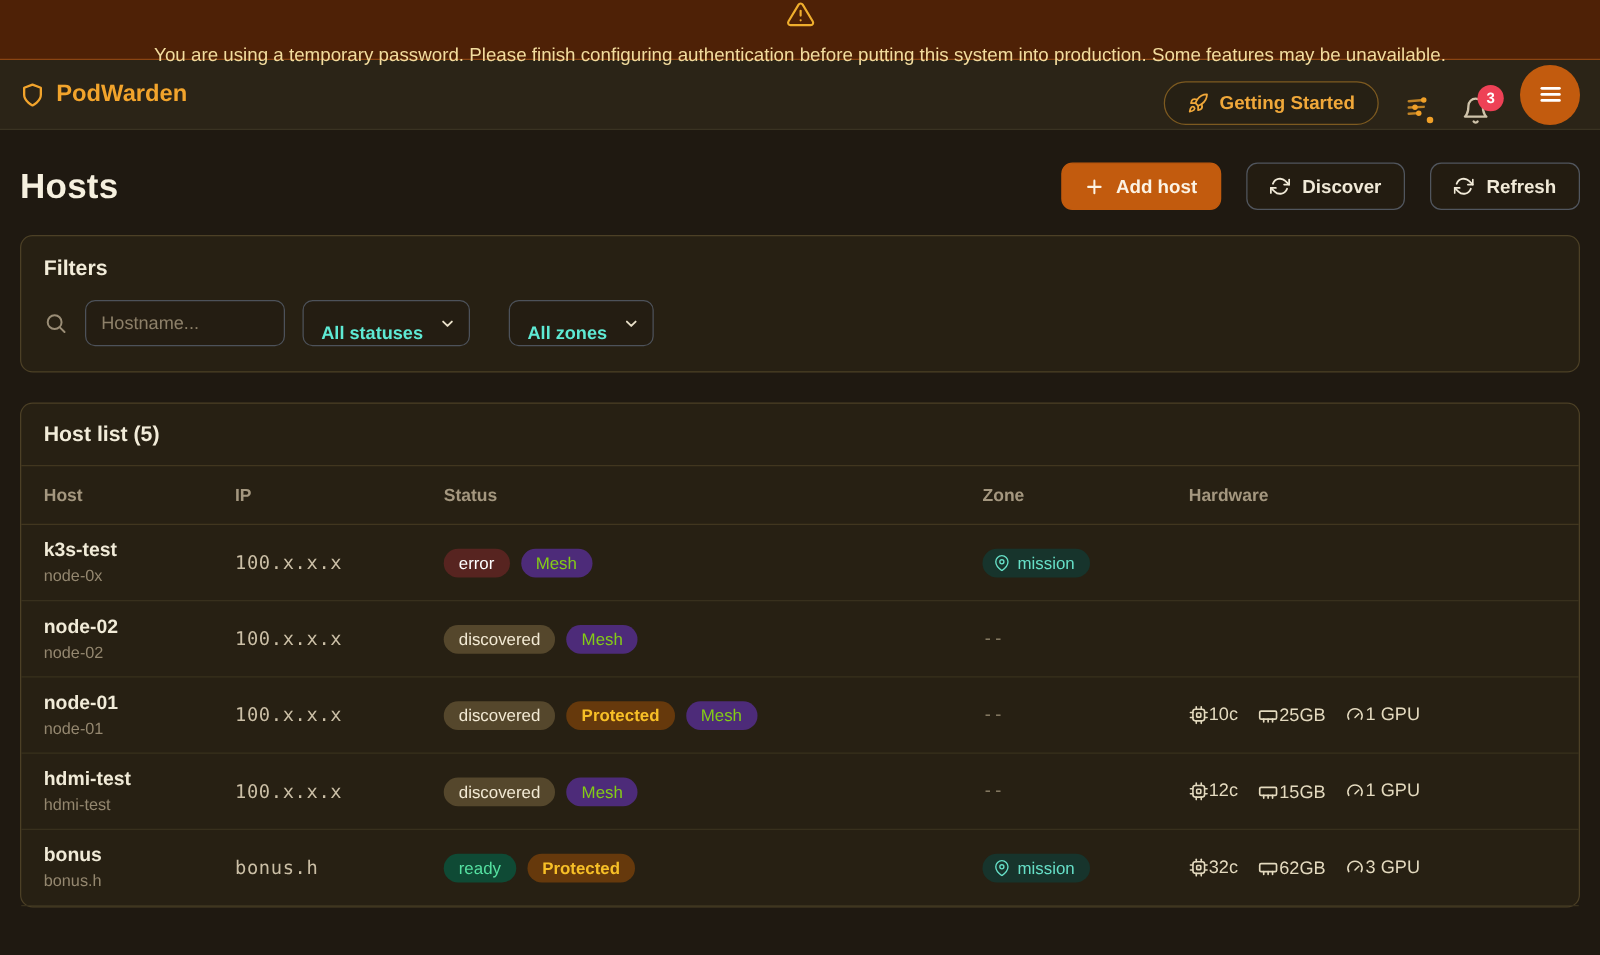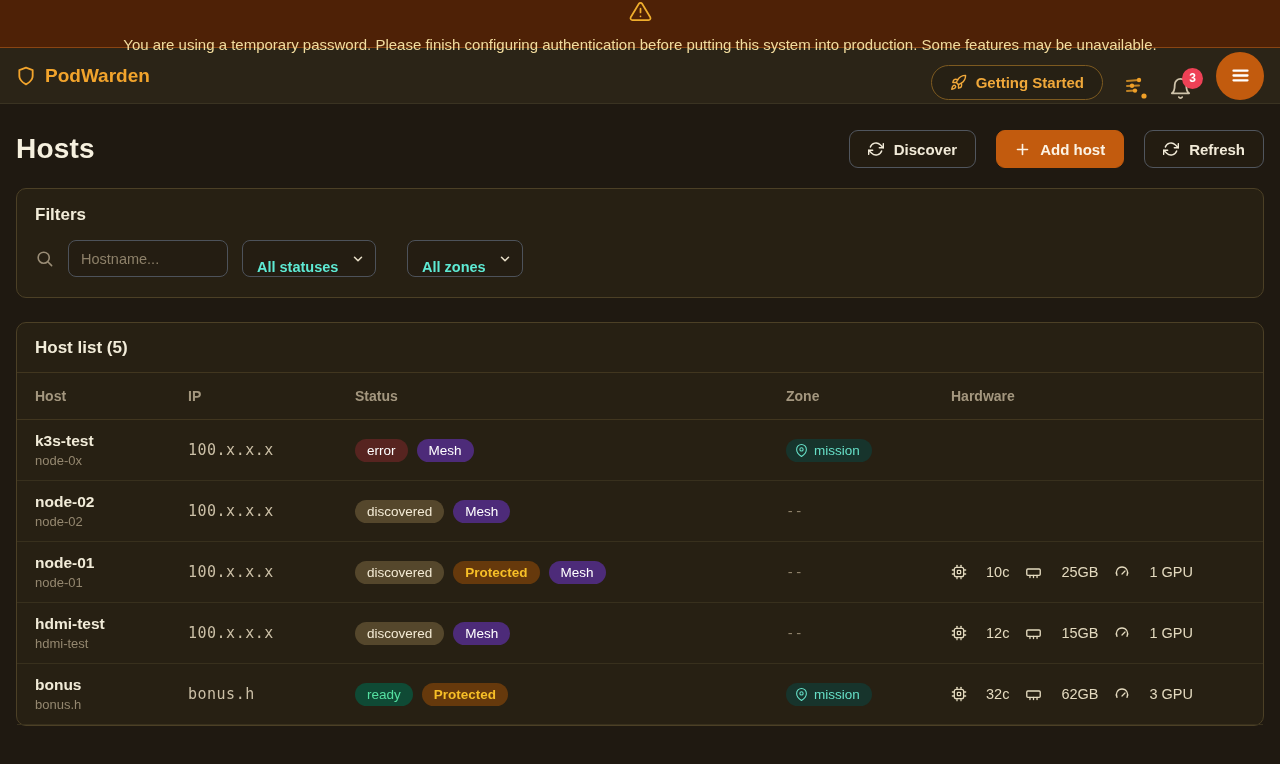--- a/index.html
+++ b/index.html
@@ -65,27 +65,27 @@
   .row { height:61px; border-bottom:1px solid #38301d; cursor:pointer; }
   .host-name { font-size:15.5px; font-weight:700; color:#f1ebd8; }
   .host-sub { font-size:13px; color:#94876f; margin-top:3px; }
   .ip-cell { font-family:"DejaVu Sans Mono", monospace; font-size:15px; color:#cbbfa6;
     letter-spacing:0.5px; }
   .status-cell { display:flex; align-items:center; gap:9px; }
   .badge { font-size:13.5px; padding:4px 12px; border-radius:999px; white-space:nowrap; }
   .badge-error { background:#572420; color:#ffffff; }
   .badge-discovered { background:#55472c; color:#f3ead4; }
   .badge-protected { background:#66390c; color:#f7bf27; font-weight:600; }
-  .badge-mesh { background:#4d2b79; color:#ffffff; }
+  .badge-mesh { background:#4d2b79; color:#84cc16; }
   .badge-ready { background:#0f4a35; color:#55e0a1; }
   .zone-badge { display:inline-flex; align-items:center; gap:6px; background:#17342c;
     color:#66dfc7; font-size:13.5px; padding:4px 12px 4px 9px; border-radius:999px; }
   .zone-empty { color:#8d8069; font-family:"DejaVu Sans Mono", monospace; font-size:14px; }
   .hw-cell { display:flex; align-items:center; gap:16px; color:#e4dabf; font-size:14.5px; }
-  .hw-item { display:flex; align-items:center; gap:19px; }
+  .hw-item { display:flex; align-items:flex-end; gap:0; }
 </style>
 </head>
 <body>
 
 <div class="banner">
   <span>
     <svg width="23" height="23" viewBox="0 0 24 24" fill="none" stroke="#efae2d" stroke-width="1.8" stroke-linecap="round" stroke-linejoin="round">
       <path d="M10.29 3.86 1.82 18a2 2 0 0 0 1.71 3h16.94a2 2 0 0 0 1.71-3L13.71 3.86a2 2 0 0 0-3.42 0z"></path>
       <line x1="12" y1="9" x2="12" y2="13"></line>
         <line x1="12" y1="17" x2="12.01" y2="17"></line>
@@ -145,47 +145,47 @@
       </span>
     </button>
   </div>
 </div>
 
 <div class="main">
 
   <div class="title-row">
     <div class="page-title">Hosts</div>
     <div class="actions">
-      <button class="btn btn-secondary">
-        <span>
-          <svg width="16" height="16" viewBox="0 0 24 24" fill="none" stroke="#f1ead8" stroke-width="2.2" stroke-linecap="round" stroke-linejoin="round">
-            <path d="M23 4v6h-6"></path>
-              <path d="M1 20v-6h6"></path>
-            <path d="M3.51 9a9 9 0 0 1 14.85-3.36L23 10M1 14l4.64 4.36A9 9 0 0 0 20.49 15"></path>
-          </svg>
-        </span>
-        <span>Discover</span>
-      </button>
       <button class="btn btn-primary">
         <span>
           <svg width="15" height="15" viewBox="0 0 24 24" fill="none" stroke="#fcf3e4" stroke-width="2.6" stroke-linecap="round">
             <line x1="12" y1="4" x2="12" y2="20"></line>
               <line x1="4" y1="12" x2="20" y2="12"></line>
           </svg>
         </span>
         <span>Add host</span>
       </button>
       <button class="btn btn-secondary">
         <span>
           <svg width="16" height="16" viewBox="0 0 24 24" fill="none" stroke="#f1ead8" stroke-width="2.2" stroke-linecap="round" stroke-linejoin="round">
             <path d="M23 4v6h-6"></path>
               <path d="M1 20v-6h6"></path>
             <path d="M3.51 9a9 9 0 0 1 14.85-3.36L23 10M1 14l4.64 4.36A9 9 0 0 0 20.49 15"></path>
           </svg>
         </span>
+        <span>Discover</span>
+      </button>
+      <button class="btn btn-secondary">
+        <span>
+          <svg width="16" height="16" viewBox="0 0 24 24" fill="none" stroke="#f1ead8" stroke-width="2.2" stroke-linecap="round" stroke-linejoin="round">
+            <path d="M23 4v6h-6"></path>
+              <path d="M1 20v-6h6"></path>
+            <path d="M3.51 9a9 9 0 0 1 14.85-3.36L23 10M1 14l4.64 4.36A9 9 0 0 0 20.49 15"></path>
+          </svg>
+        </span>
         <span>Refresh</span>
       </button>
     </div>
   </div>
 
   <div class="card filters-card">
     <div class="card-title">Filters</div>
     <div class="filters-row">
       <span>
         <svg width="19" height="19" viewBox="0 0 24 24" fill="none" stroke="#9a8d76" stroke-width="2" stroke-linecap="round">

